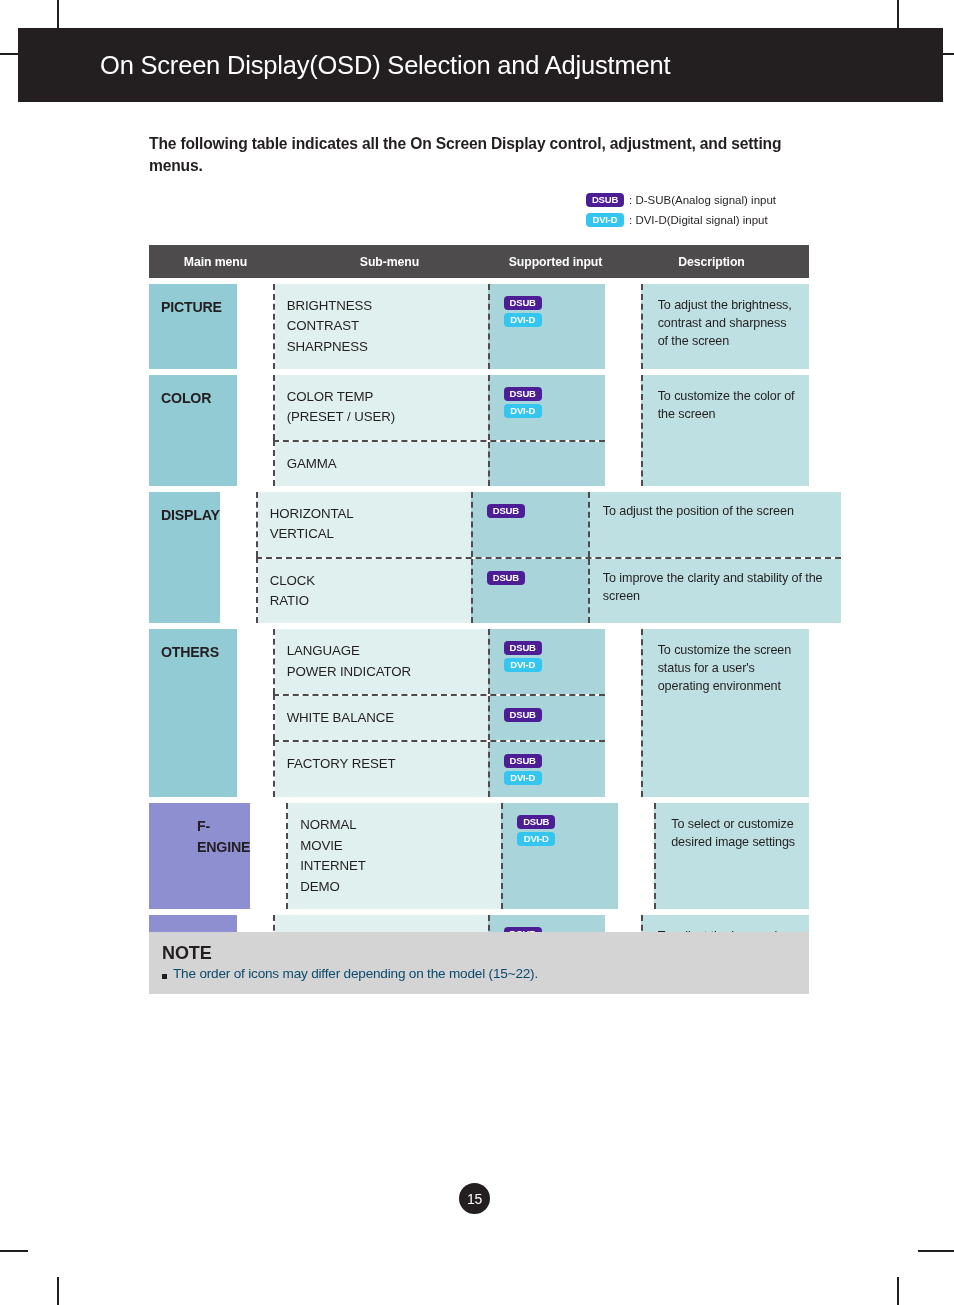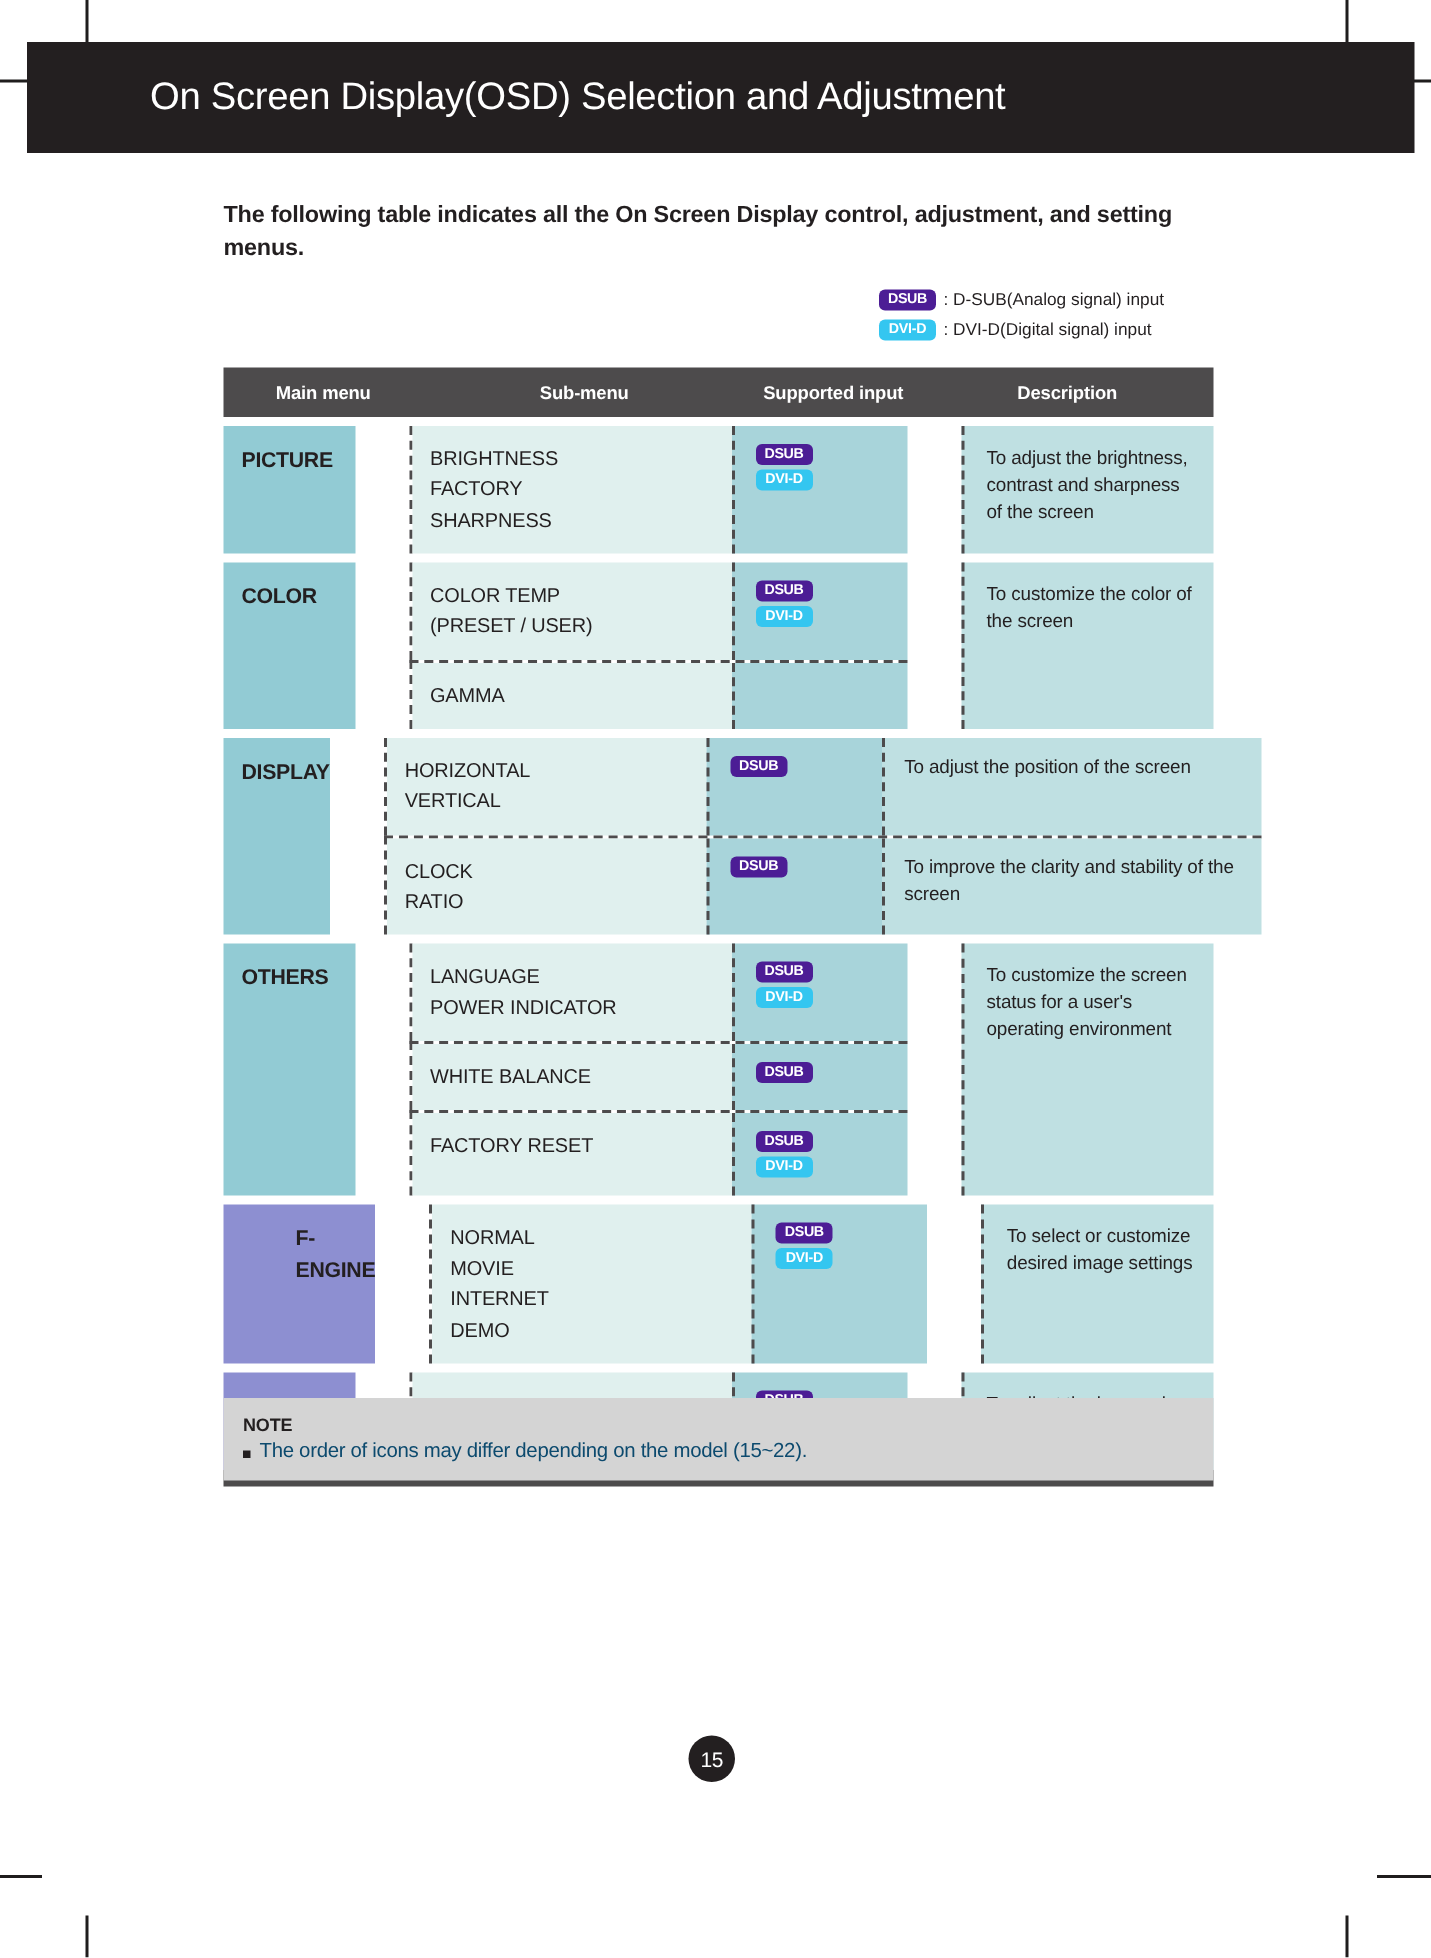--- a/index.html
+++ b/index.html
@@ -189,21 +189,21 @@
 
   
   .note {
     position: absolute;
     left: 149px; top: 932px;
     width: 660px;
     background: #d4d4d4;
     padding: 11px 0 13px 13px;
   }
   .note .note-title {
-    font-size: 12px;
+    font-size: 18px;
     font-weight: bold;
     color: #231f20;
     letter-spacing: -0.1px;
     margin-bottom: 2px;
   }
   .note .note-line {
     font-size: 13.6px;
     color: #0c4a6e;
     letter-spacing: -0.2px;
     display: flex;
@@ -215,21 +215,21 @@
     background: #231f20;
     margin-right: 6px;
     position: relative;
     top: -2px;
     flex: 0 0 auto;
   }
 
   
   .pagenum {
     position: absolute;
-    left: 459px; top: 1157px;
+    left: 459px; top: 1183px;
     width: 31px; height: 31px;
     border-radius: 50%;
     background: #231f20;
     color: #ffffff;
     font-size: 14px;
     display: flex;
     align-items: center;
     justify-content: center;
     letter-spacing: -0.3px;
   }
@@ -274,21 +274,21 @@
     </div>
     <div id="tbody">
         <div class="trow">
           <div class="cell-main" style="background: rgb(146, 203, 212);">
             <div>PICTURE</div>
           </div>
           <div class="stack">
             <div class="sub-block">
               <div class="cell-sub">
                 <div>BRIGHTNESS</div>
-                <div>FACTORY</div>
+                <div>CONTRAST</div>
                 <div>SHARPNESS</div>
               </div>
               <div class="cell-input">
                 <span class="badge dsub">DSUB</span>
                 <span class="badge dvid">DVI-D</span>
               </div>
             </div>
           </div>
           <div class="desc-merged">To adjust the brightness, contrast and sharpness of the screen</div>
         </div>

